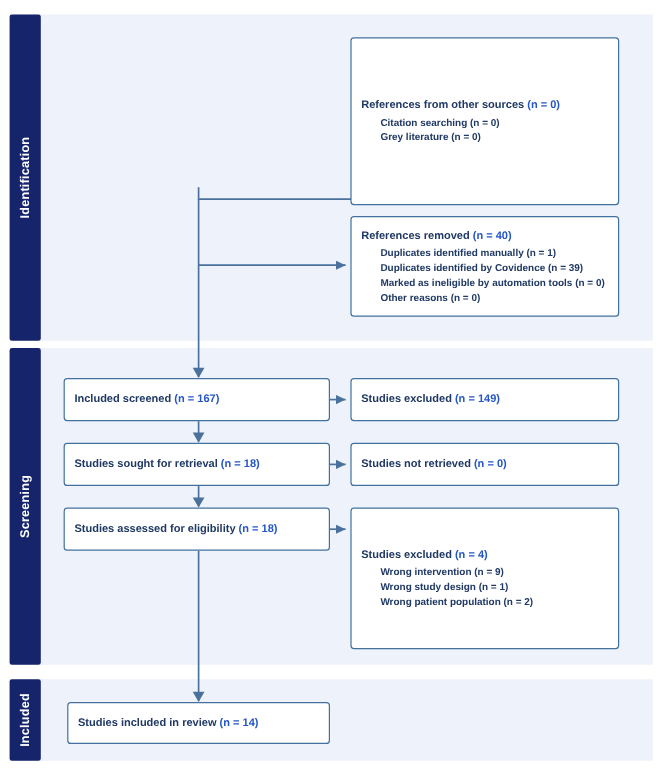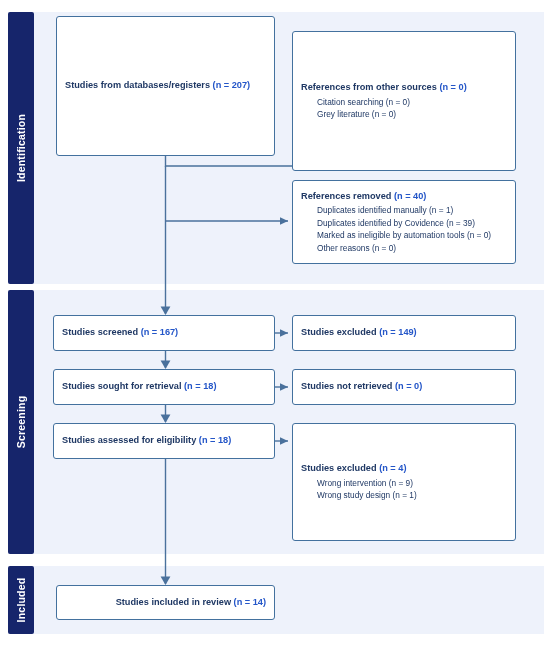--- a/index.html
+++ b/index.html
@@ -71,38 +71,38 @@
     white-space:nowrap;
   }
   .b-title .n{ color:#2456c8; }
   .sublist{
     margin:1px 0 0 0;
     padding:0;
     list-style:none;
   }
   .sublist li{
     font-size:8.3px;
-    font-weight:normal;
+    font-weight:bold;
     color:#1f3864;
     line-height:1.52;
     padding-left:16px;
     white-space:nowrap;
   }
 
   
   #box-databases   { left:56px;  top:16px;  width:219px; height:140px; }
   #box-othersources{ left:292px; top:16px;  width:224px; height:140px;margin-top:15px; }
   #box-removed     { left:292px; top:180px; width:224px; height:84px;align-items:flex-end;  }
   #box-screened    { left:53px;  top:315px; width:222px; height:36px;  }
   #box-excluded1   { left:292px; top:315px; width:224px; height:36px;  }
   #box-sought      { left:53px;  top:369px; width:222px; height:36px;  }
   #box-notretrieved{ left:292px; top:369px; width:224px; height:36px;  }
   #box-assessed    { left:53px;  top:423px; width:222px; height:36px;  }
   #box-excluded2   { left:292px; top:423px; width:224px; height:118px; }
-  #box-included    { left:56px;  top:585px; width:219px; height:35px;text-align:right;  }
+  #box-included    { left:56px;  top:585px; width:219px; height:35px;  }
 
   #box-removed .box-inner,
   #box-excluded2 .box-inner{ align-self:center; }
 
   
   #connectors{
     position:absolute;
     left:0; top:0;
     width:550px; height:646px;
     pointer-events:none;
@@ -156,27 +156,20 @@
     <path d="M275,333 L288,333"></path>
     <polygon points="288,333 280,329.2 280,336.8"></polygon>
 
     <path d="M275,387 L288,387"></path>
     <polygon points="288,387 280,383.2 280,390.8"></polygon>
 
     <path d="M275,441 L288,441"></path>
     <polygon points="288,441 280,437.2 280,444.8"></polygon>
   </svg>
 
-  <div class="box" id="box-databases">
-    <div class="box-inner">
-      <div class="b-title">
-        <span>Studies from databases/registers </span><span class="n">(n = 207)</span>
-      </div>
-    </div>
-  </div>
 
   <div class="box" id="box-othersources">
     <div class="box-inner">
       <div class="b-title">
         <span>References from other sources </span><span class="n">(n = 0)</span>
       </div>
       <ul class="sublist">
         <li>Citation searching (n = 0)</li>
         <li>Grey literature (n = 0)</li>
       </ul>
@@ -193,21 +186,21 @@
         <li>Duplicates identified by Covidence (n = 39)</li>
         <li>Marked as ineligible by automation tools (n = 0)</li>
         <li>Other reasons (n = 0)</li>
       </ul>
     </div>
   </div>
 
   <div class="box" id="box-screened">
     <div class="box-inner">
       <div class="b-title">
-        <span>Studies screened </span><span class="n">(n = 167)</span>
+        <span>Included screened </span><span class="n">(n = 167)</span>
       </div>
     </div>
   </div>
 
   <div class="box" id="box-excluded1">
     <div class="box-inner">
       <div class="b-title">
         <span>Studies excluded </span><span class="n">(n = 149)</span>
       </div>
     </div>
@@ -238,20 +231,21 @@
   </div>
 
   <div class="box" id="box-excluded2">
     <div class="box-inner">
       <div class="b-title">
         <span>Studies excluded </span><span class="n">(n = 4)</span>
       </div>
       <ul class="sublist">
         <li>Wrong intervention (n = 9)</li>
         <li>Wrong study design (n = 1)</li>
+        <li>Wrong patient population (n = 2)</li>
       </ul>
     </div>
   </div>
 
   <div class="box" id="box-included">
     <div class="box-inner">
       <div class="b-title">
         <span>Studies included in review </span><span class="n">(n = 14)</span>
       </div>
     </div>

